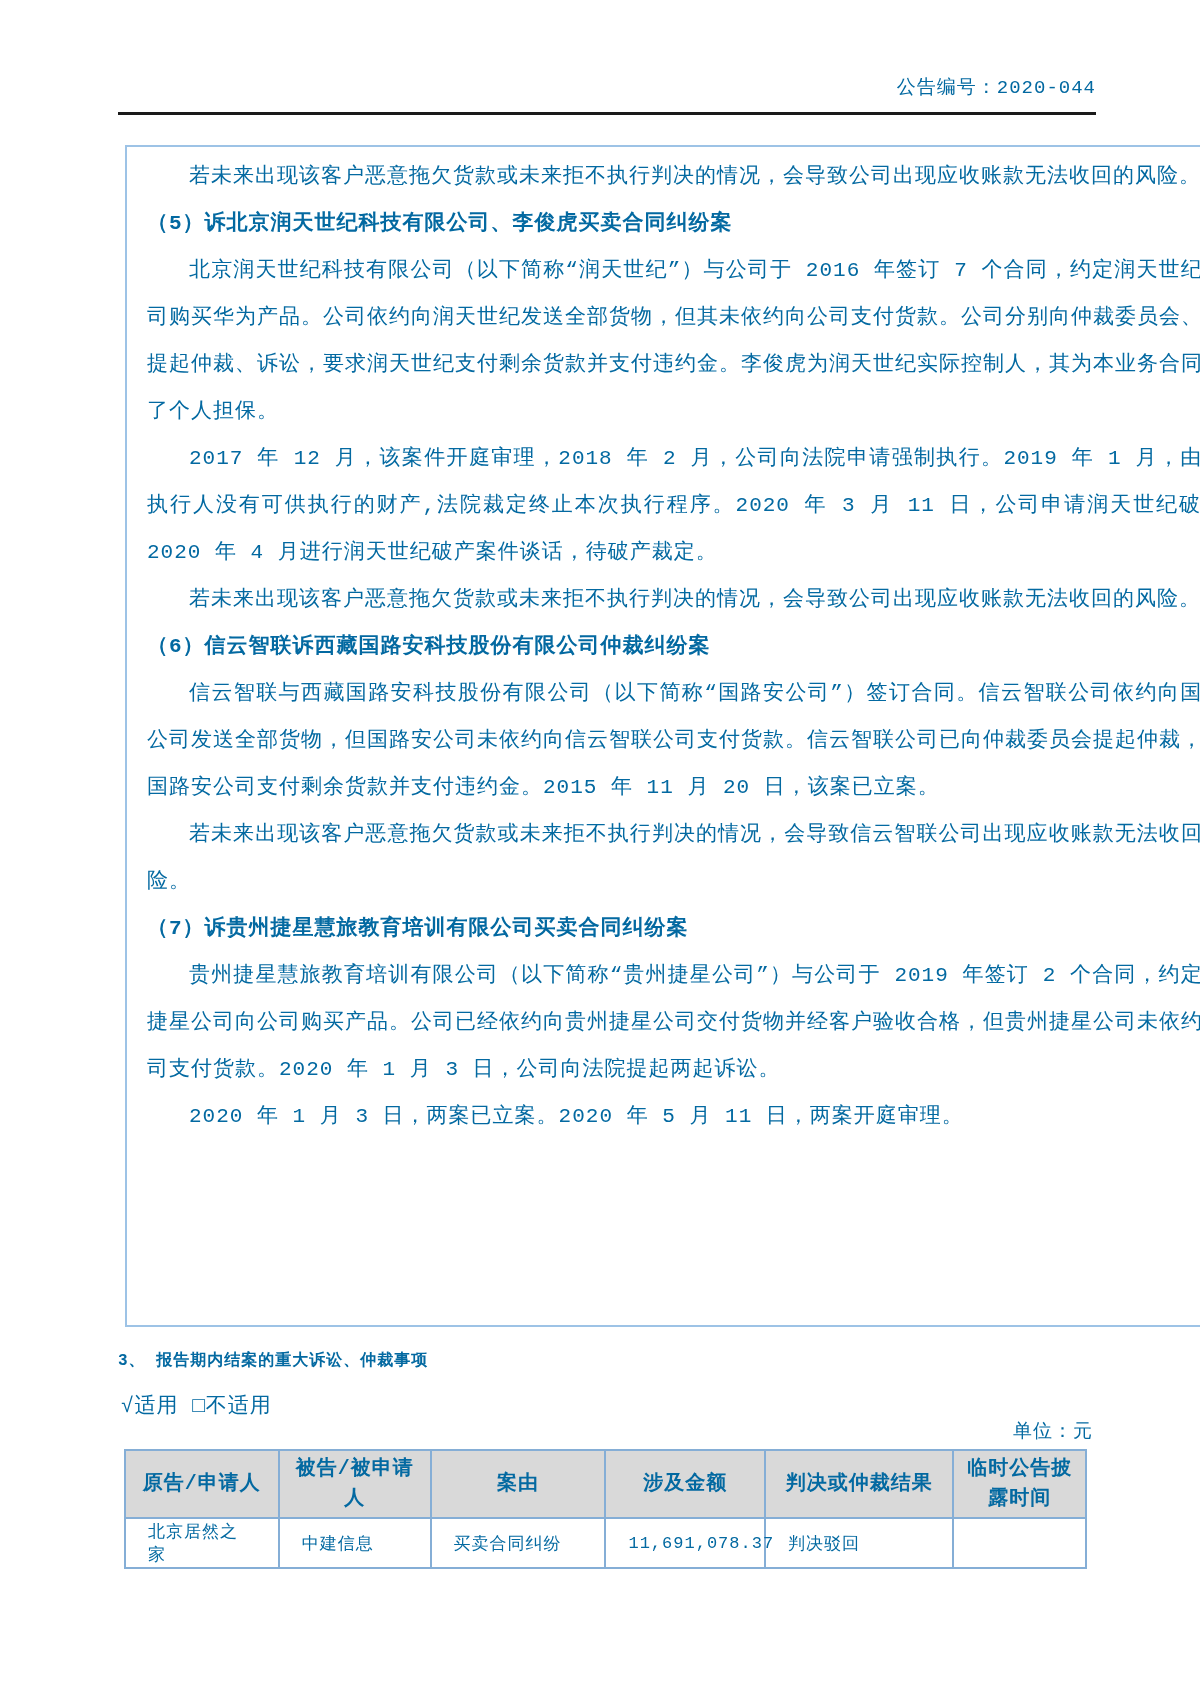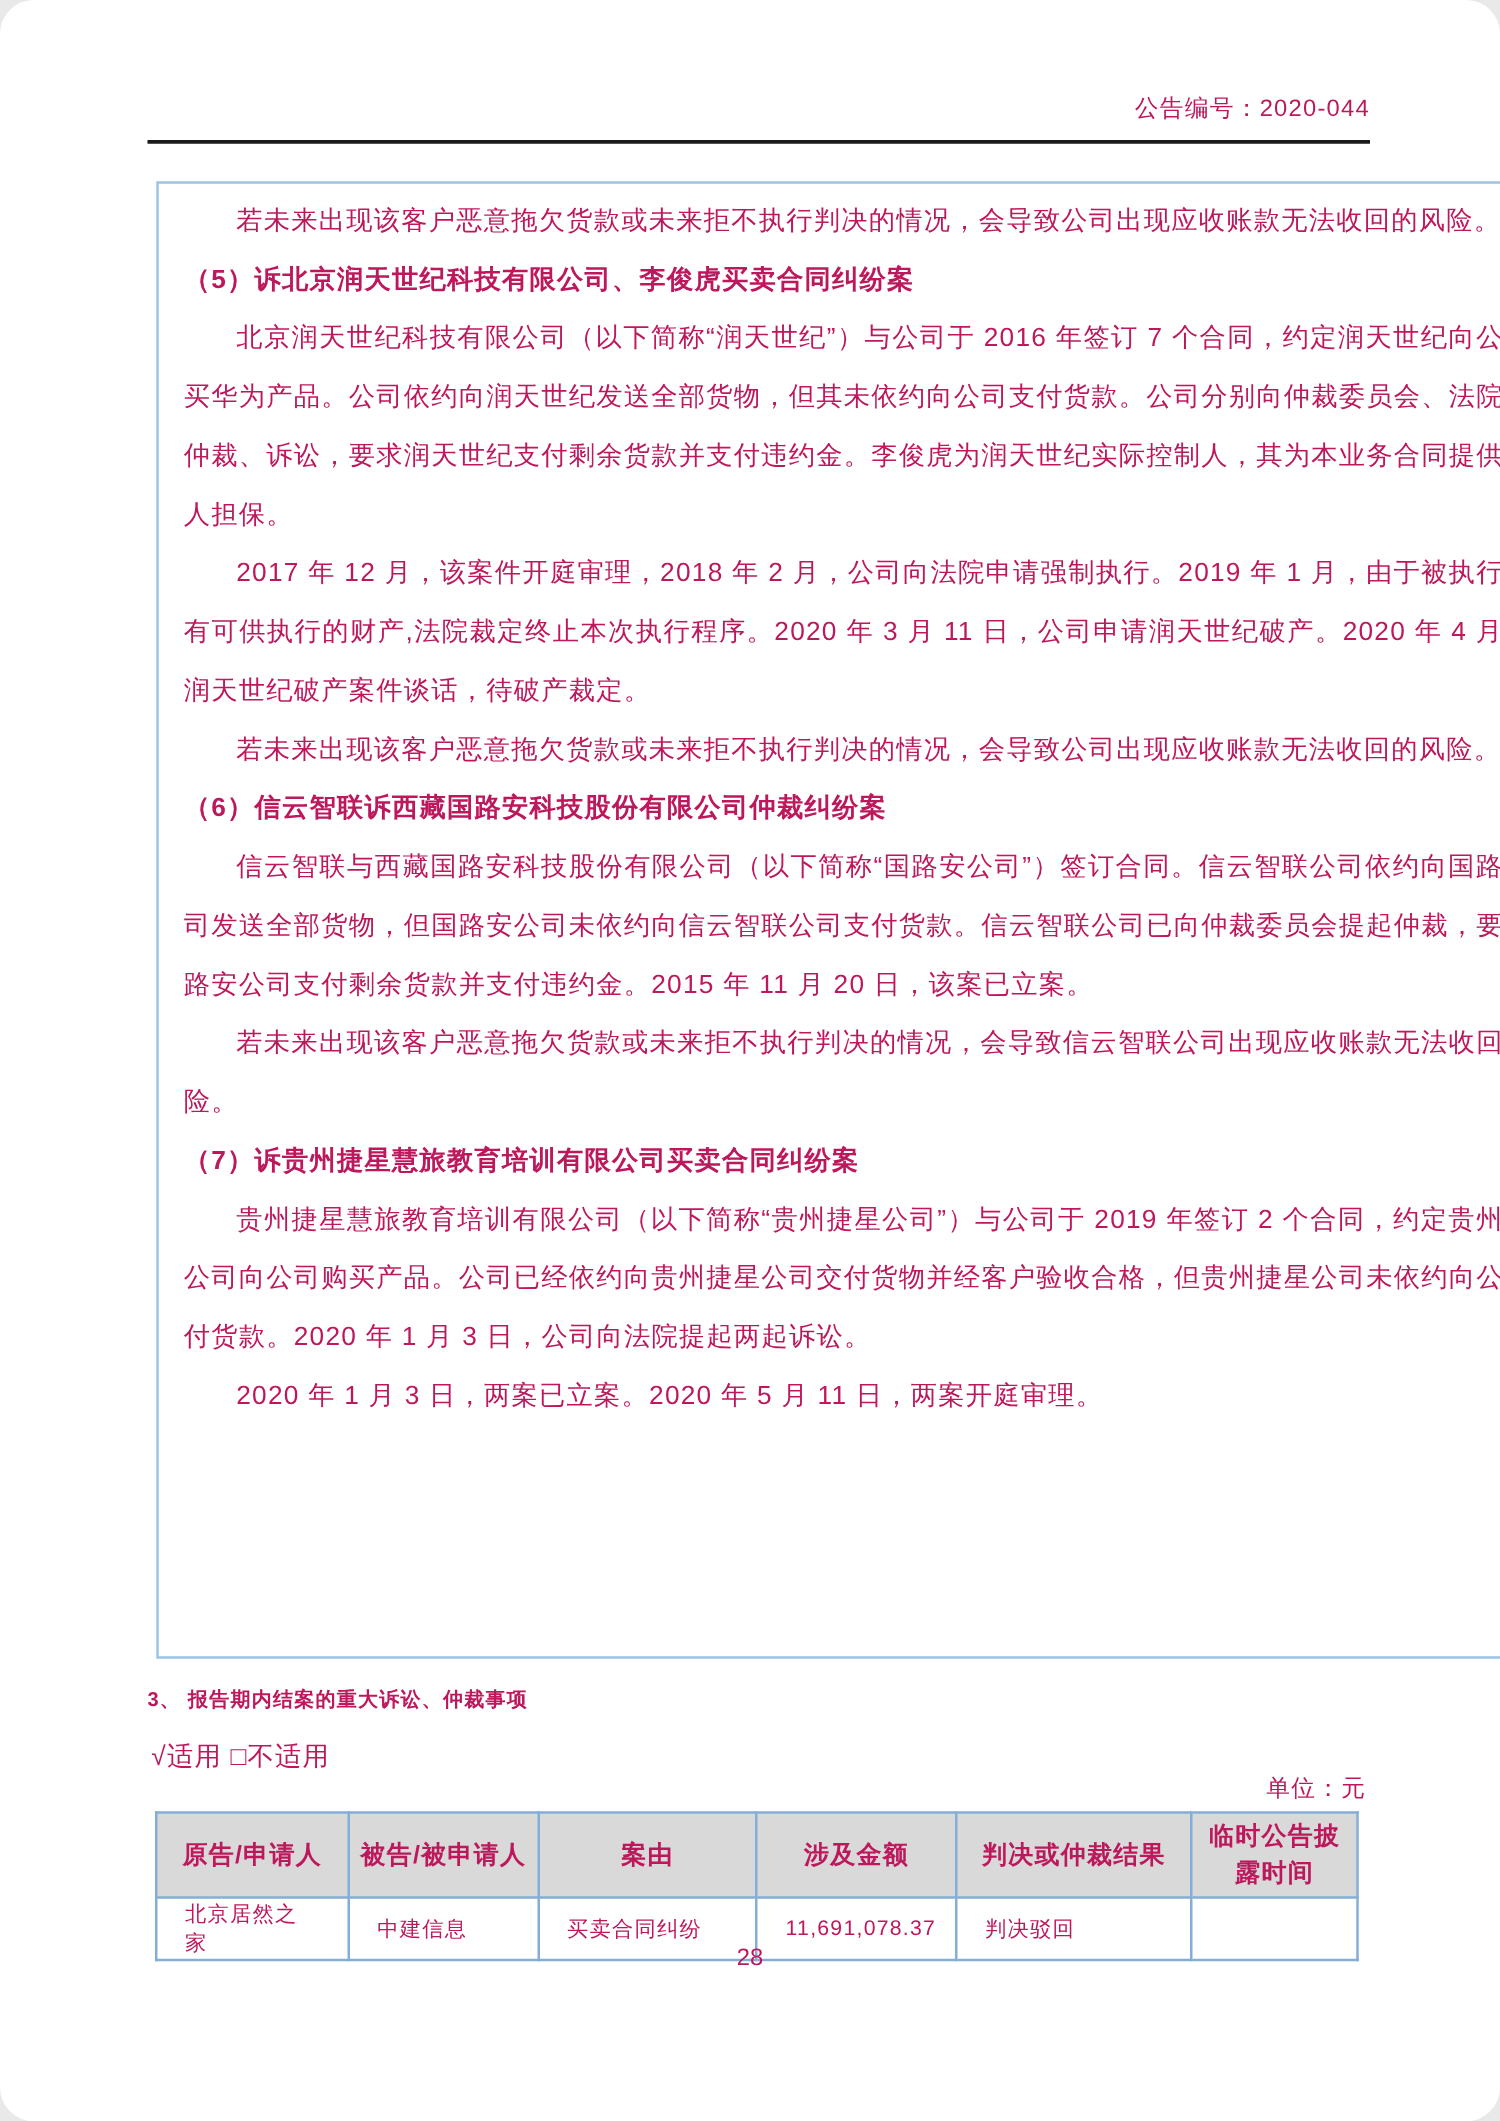--- a/index.html
+++ b/index.html
@@ -2,24 +2,23 @@
 <html><head>
 <meta charset="utf-8">
 <style>
   html, body { margin: 0; padding: 0; background: #e9e9e9; }
   .page {
     position: relative;
     width: 1200px;
     height: 1697px;
     margin: 0 auto;
     background: #ffffff;
-    font-family: Liberation Sans, sans-serif;
-    color: #be185d;
+    font-family: Liberation Mono, monospace;
+    color: #0369a1;
     overflow: hidden;
-    border-radius: 27px;
   }
   .doc-number {
     position: absolute;
     top: 74px;
     right: 104px;
     font-size: 19px;
     letter-spacing: 1px;
   }
   .header-rule {
     position: absolute;
@@ -160,15 +159,14 @@
         <td>北京居然之家</td>
         <td>中建信息</td>
         <td>买卖合同纠纷</td>
         <td>11,691,078.37</td>
         <td>判决驳回</td>
         <td></td>
       </tr>
     </tbody>
   </table>
 
-  <div class="page-number">28</div>
 
 </div>
 
 </body></html>

